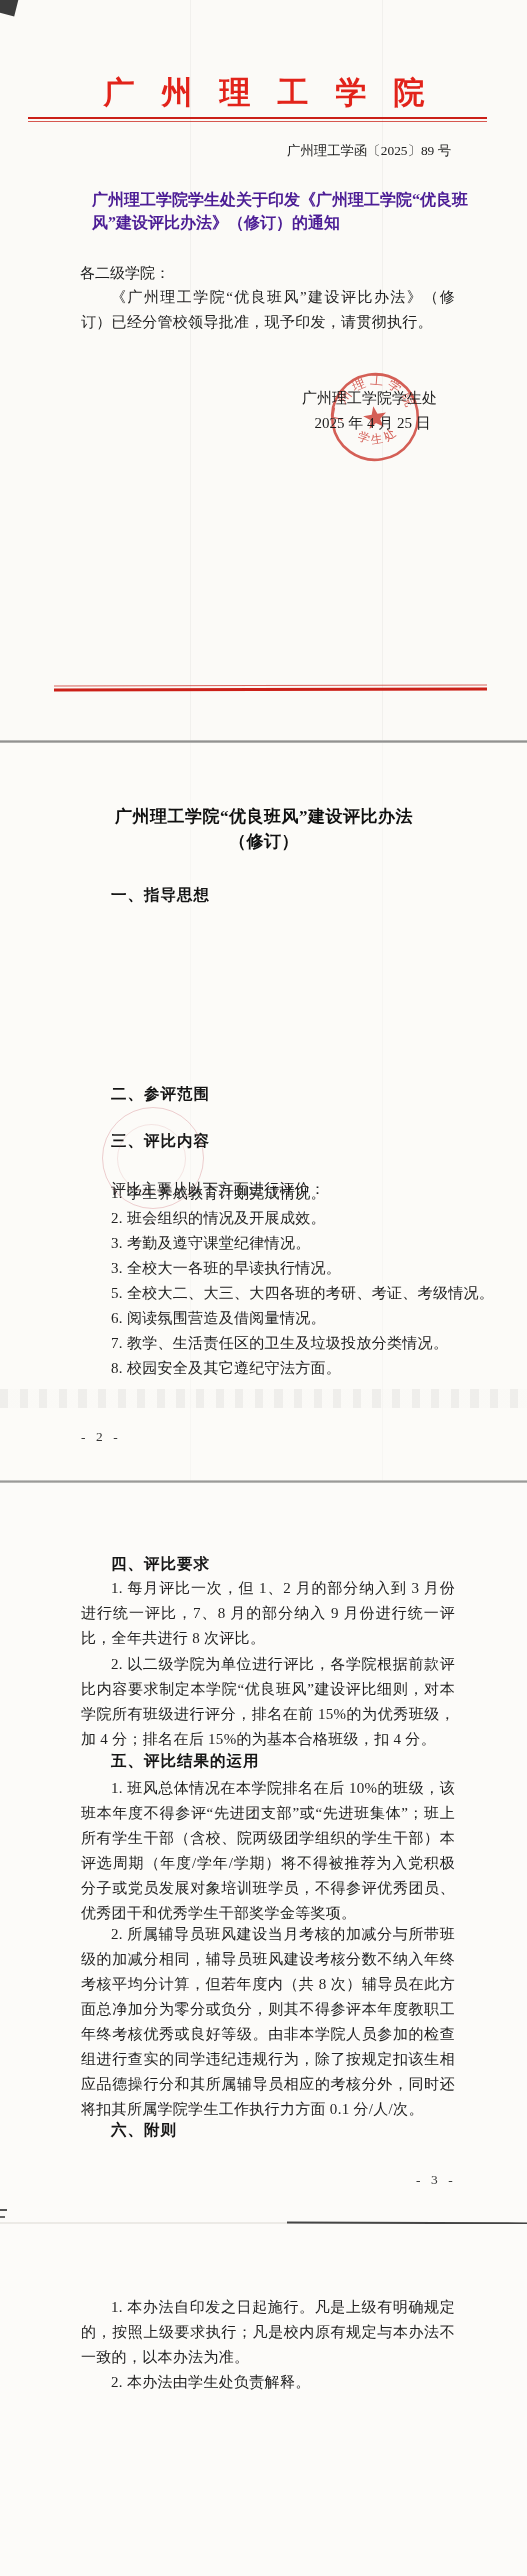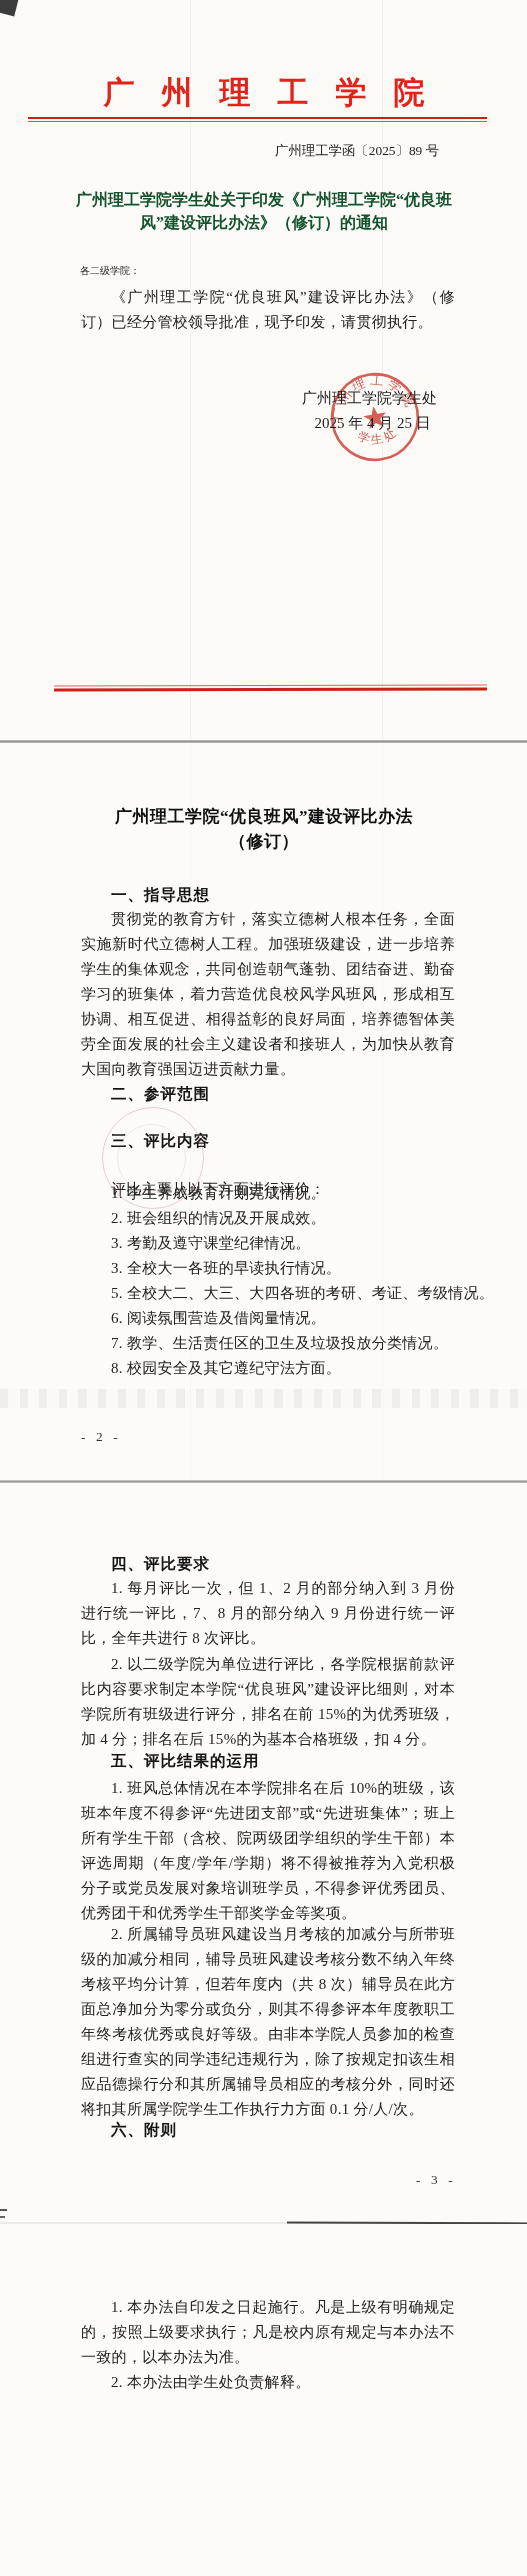--- a/index.html
+++ b/index.html
@@ -19,26 +19,26 @@
   #sep2{top:1480px;height:2.6px;background:linear-gradient(#d5d5d3,#9a9a98 50%,#c8c8c6);}
   #sep3{top:2222px;left:287px;width:240px;height:1.5px;background:#454545;transform:rotate(0.18deg);}
   .fold{position:absolute;top:0;width:1px;height:100%;background:rgba(110,110,110,.07);}
   .masthead{
     position:absolute;top:72px;left:0;width:528px;text-align:center;
     font-size:31px;font-weight:700;color:#e2231a;
     letter-spacing:27px;text-indent:27px;white-space:nowrap;
     font-family:"Liberation Serif","DejaVu Serif",serif;
   }
   .redrule{position:absolute;background:#cb2018;}
-  .docnum{position:absolute;top:142px;left:275px;font-size:13.4px;white-space:nowrap;color:#222;}
+  .docnum{position:absolute;top:142px;left:287px;font-size:13.4px;white-space:nowrap;color:#222;}
   .notice-title{
-    position:absolute;top:188px;left:76px;width:376px;text-align:center;
-    font-size:16px;font-weight:700;line-height:23px;color:#14532d;
+    position:absolute;top:188px;left:92px;width:376px;text-align:left;
+    font-size:16px;font-weight:700;line-height:23px;color:#4c1d95;
   }
-  .saluta{position:absolute;top:264px;left:80px;font-size:10px;}
+  .saluta{position:absolute;top:264px;left:80px;font-size:15px;}
   .para{
     position:absolute;left:81px;width:374px;font-size:15px;line-height:25px;
     text-align:justify;text-justify:inter-character;letter-spacing:0.3px;color:#222;
   }
   .indent{text-indent:2em;}
   .sign-block{position:absolute;top:386px;right:91px;text-align:right;font-size:15px;line-height:25px;z-index:3;}
   .seal{position:absolute;left:328px;top:370px;width:94px;height:94px;z-index:2;transform:rotate(-9deg);opacity:.88;}
   .heading{
     position:absolute;left:111px;font-size:15.5px;font-weight:700;color:#151515;
     font-family:"Liberation Sans","DejaVu Sans",sans-serif;letter-spacing:1px;white-space:nowrap;
@@ -112,21 +112,20 @@
 <div class="sep" id="sep1"></div>
 
 <div class="page" id="page2">
   <div class="fold" style="left:190px;opacity:.5;"></div>
   <div class="fold" style="left:382px;opacity:.5;"></div>
 
   <div class="doc2-title" style="top:87px;">（修订）</div>
   <div class="doc2-title" style="top:62px;">广州理工学院“优良班风”建设评比办法</div>
 
   <div class="heading" style="top:142px;">一、指导思想</div>
-  <div class="para indent" style="top:164px;line-height:25px;">贯彻党的教育方针，落实立德树人根本任务，全面实施新时代立德树人工程。加强班级建设，进一步培养学生的集体观念，共同创造朝气蓬勃、团结奋进、勤奋学习的班集体，着力营造优良校风学风班风，形成相互协调、相互促进、相得益彰的良好局面，培养德智体美劳全面发展的社会主义建设者和接班人，为加快从教育大国向教育强国迈进贡献力量。</div>
 
   <div class="heading" style="top:341px;">二、参评范围</div>
 
   <div class="heading" style="top:388px;text-align:right;">三、评比内容</div>
   <div class="itemlist" style="top:414px;margin-top:20px;">评比主要从以下方面进行评价：</div>
 
   <div class="itemlist" style="top:438px;">
     <div>1. 学生养成教育计划完成情况。</div>
     <div>2. 班会组织的情况及开展成效。</div>
     <div>3. 考勤及遵守课堂纪律情况。</div>

